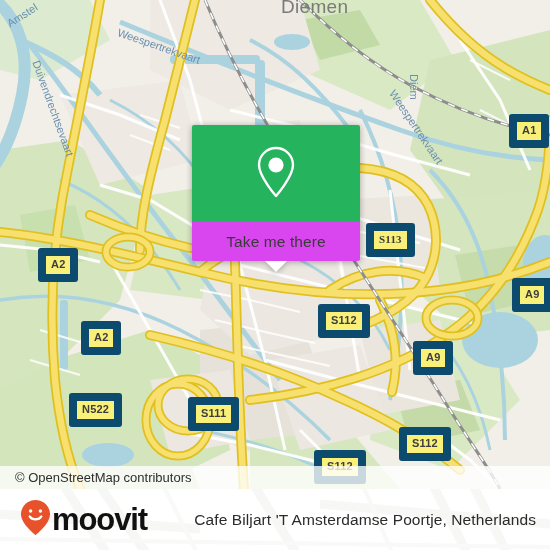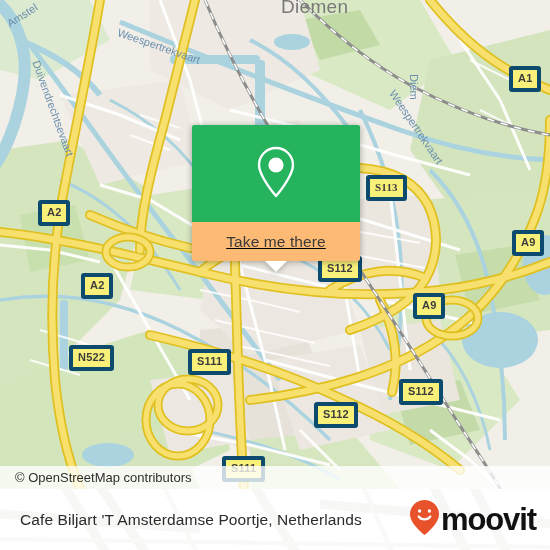--- a/index.html
+++ b/index.html
@@ -46,30 +46,31 @@
   .waterlabel {
     font-size: 11px;
     color: #6a8fae;
     font-style: normal;
   }
 
   
   .shield {
     position: absolute;
     background: #f9f07a;
-    border: 4px solid #0c4a6e;
+    border: 8px solid #0c4a6e;
     border-radius: 3px;
     color: #3d3d3d;
     font-size: 11px;
     font-weight: bold;
     line-height: 1;
     padding: 3px 5px 4px 5px;
     letter-spacing: .2px;
     box-sizing: border-box;
     text-align: center;
+    margin-top: 48px;
   }
 
   
   #attribution {
     position: absolute;
     left: 0;
     top: 466px;
     width: 550px;
     height: 23px;
     background: rgba(255,255,255,0.78);
@@ -94,29 +95,28 @@
   }
   #card-green {
     background: #25b35e;
     height: 97px;
     border-radius: 2px 2px 0 0;
     display: flex;
     align-items: center;
     justify-content: center;
   }
   #card-button {
-    background: #fdba74;
+    background: #d946ef;
     height: 39px;
     border-radius: 0 0 2px 2px;
     display: flex;
     align-items: center;
     justify-content: center;
     position: relative;
     cursor: pointer;
-    text-decoration: underline;
   }
   #card-button span {
     font-size: 15.5px;
     color: #3a3a3a;
     letter-spacing: .1px;
   }
   #card-tail {
     position: absolute;
     left: 50%;
     transform: translateX(-50%);
@@ -399,29 +399,29 @@
         <path d="M0,25 L200,40"></path>
         <path d="M320,15 L550,35"></path>
       </g>
       <g stroke="#f4f4f2" stroke-width="4" fill="none">
         <path d="M160,-10 L200,70"></path>
         <path d="M360,-10 L395,70"></path>
         <path d="M0,50 L550,58"></path>
       </g>
     </svg>
 
-    <div id="footer-title">Cafe Biljart 'T Amsterdamse Poortje, Netherlands</div>
-
     <div id="brand">
       <span>
         <svg width="31" height="37" viewBox="0 0 31 37" aria-hidden="true">
           <path d="M15.5 1 C 7.5 1 1 7.4 1 15.2 C 1 25 15.5 36 15.5 36 C 15.5 36 30 25 30 15.2 C 30 7.4 23.5 1 15.5 1 Z" fill="#e8522b"></path>
           <circle cx="10.6" cy="12" r="1.7" fill="#ffffff"></circle>
           <circle cx="20.4" cy="12" r="1.7" fill="#ffffff"></circle>
           <path d="M9.6 17.4 C 12 21.4 19 21.4 21.4 17.4" fill="none" stroke="#ffffff" stroke-width="2.1" stroke-linecap="round"></path>
         </svg>
       </span>
       <span id="brand-word">moovit</span>
     </div>
 
+    <div id="footer-title">Cafe Biljart 'T Amsterdamse Poortje, Netherlands</div>
+
   </div>
 
 </div>
 
 </body></html>

